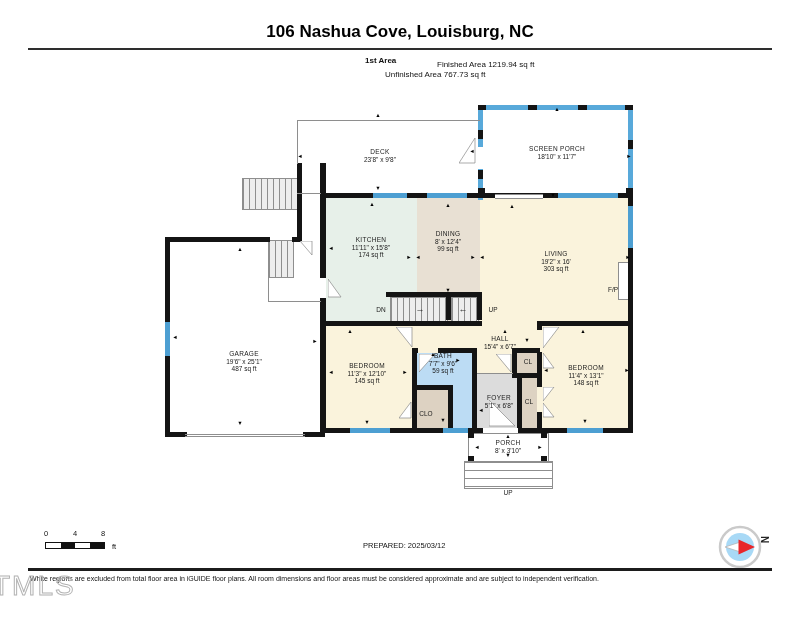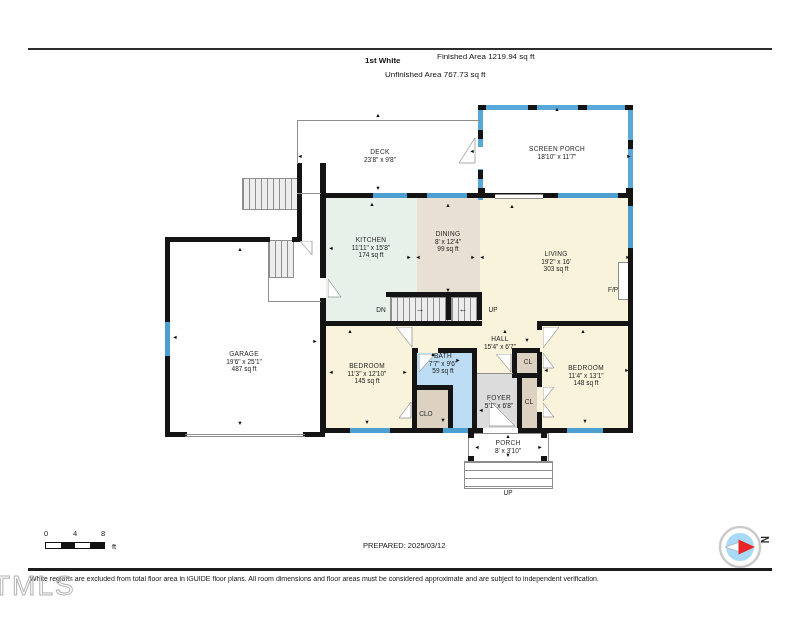--- a/index.html
+++ b/index.html
@@ -38,23 +38,24 @@
   .disclaimer{position:absolute;font-size:7px;color:#111;white-space:nowrap;}
   .watermark{position:absolute;font-size:28px;letter-spacing:2px;color:transparent;
      -webkit-text-stroke:1px #b3b3b3;font-family:"Liberation Sans",sans-serif;}
   .north{position:absolute;font-size:10px;font-weight:bold;color:#222;transform:rotate(90deg);}
 </style>
 </head>
 <body>
 
 <div class="page">
 
+  <div class="title">106 Nashua Cove, Louisburg, NC</div>
   <div class="rule" style="left:28px;top:48px;width:744px;height:2px;"></div>
-  <div class="fi" style="left:365px;top:56px;"><b>1st White</b></div>
-  <div class="fi" style="left:409px;top:52px;padding-left:28px;">Finished Area 1219.94 sq ft</div>
+  <div class="fi" style="left:365px;top:56px;"><b>1st Area</b></div>
+  <div class="fi" style="left:409px;top:60px;padding-left:28px;">Finished Area 1219.94 sq ft</div>
   <div class="fi" style="left:385px;top:70px;">Unfinished Area 767.73 sq ft</div>
 
   <div class="fill f-kitchen" style="left:326px;top:198px;width:91px;height:123px;"></div>
   <div class="fill f-dining" style="left:417px;top:198px;width:63px;height:123px;"></div>
   <div class="fill f-living" style="left:480px;top:198px;width:148px;height:128px;"></div>
   <div class="fill f-base" style="left:326px;top:326px;width:302px;height:102px;"></div>
   <div class="fill f-bath" style="left:417px;top:353px;width:55px;height:75px;"></div>
   <div class="fill f-foyer" style="left:477px;top:373px;width:40px;height:55px;"></div>
   <div class="fill f-closet" style="left:517px;top:353px;width:23px;height:20px;"></div>
   <div class="fill f-closet" style="left:522px;top:378px;width:15px;height:50px;"></div>

